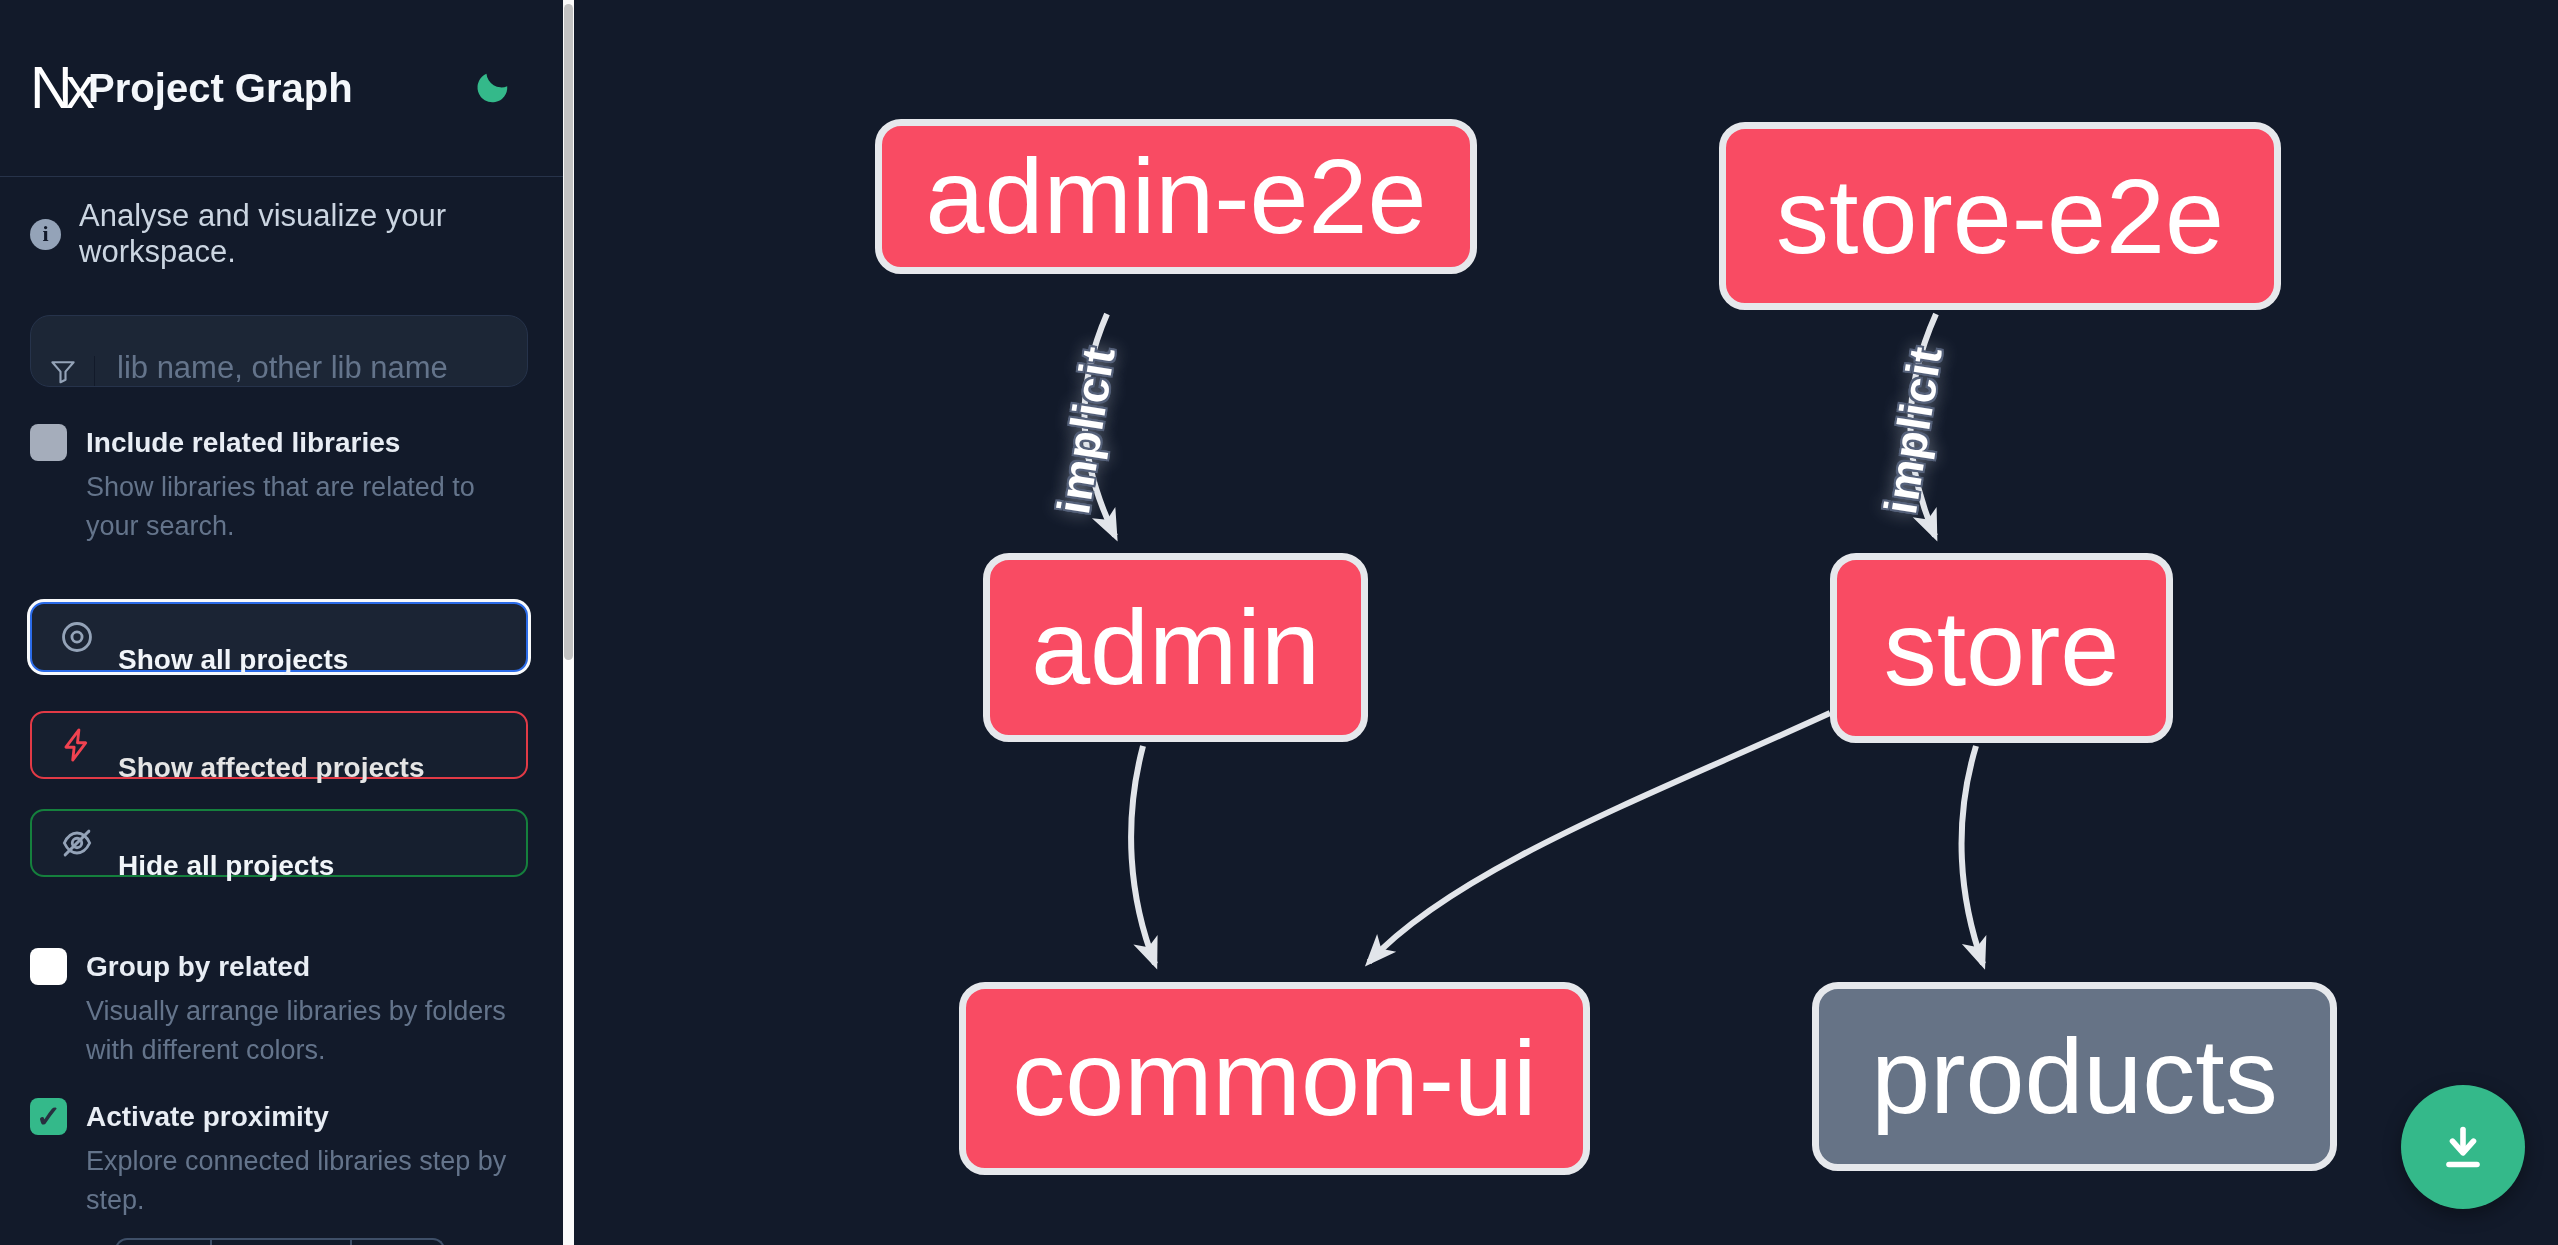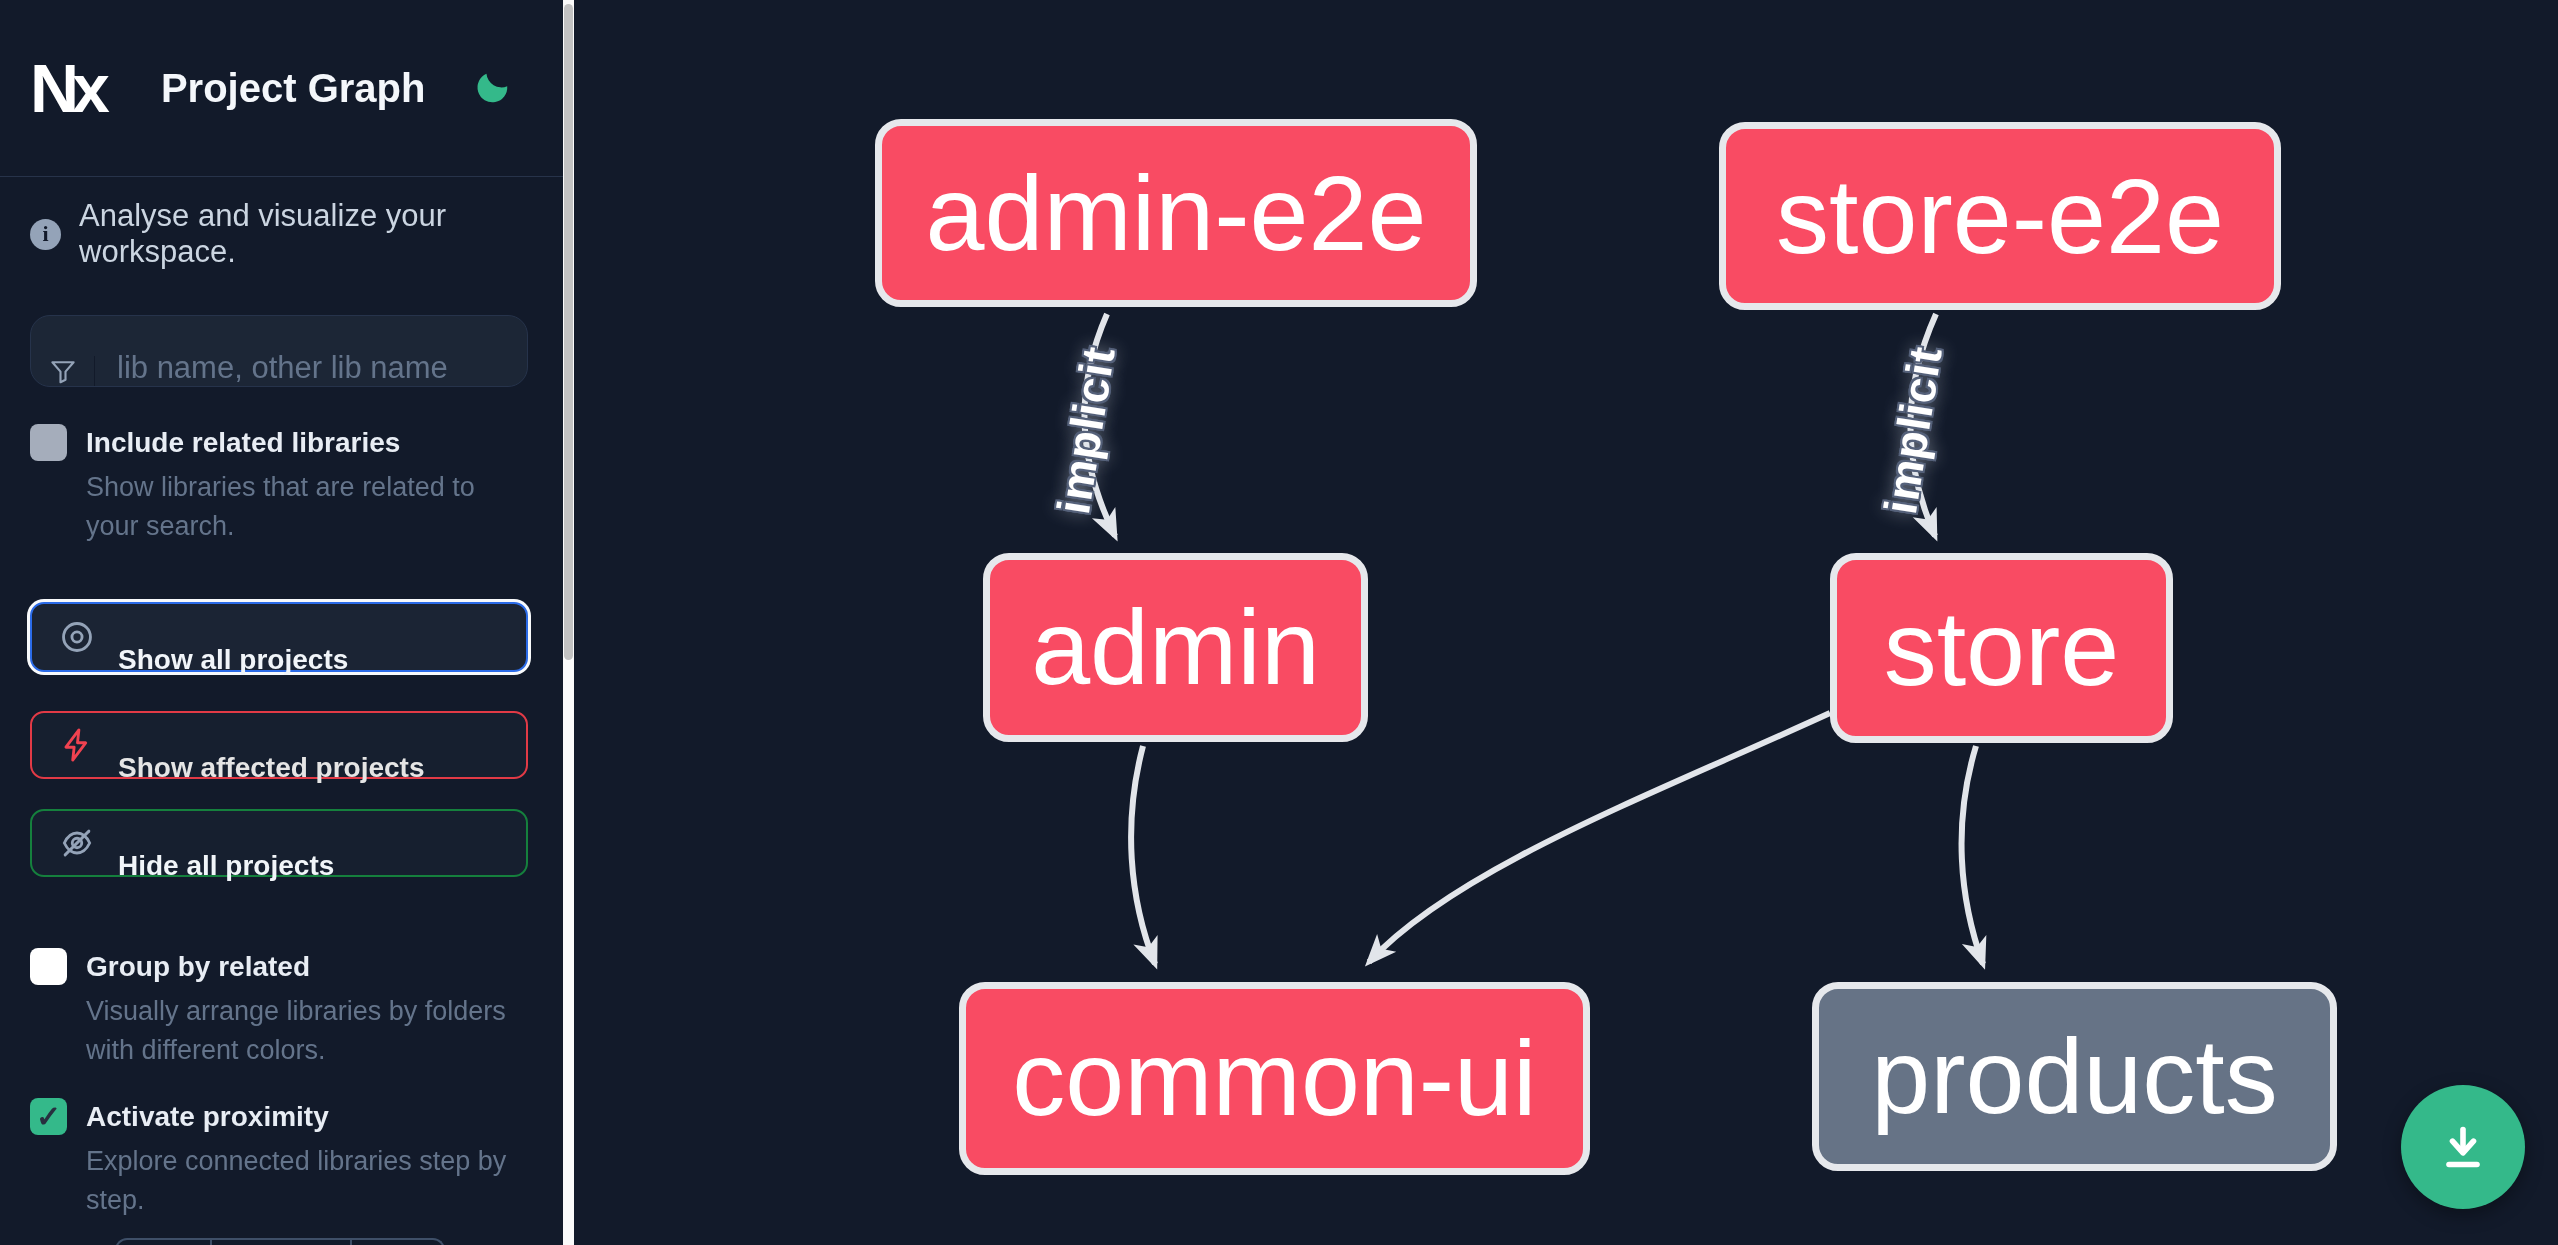--- a/index.html
+++ b/index.html
@@ -5,22 +5,22 @@
   * { margin:0; padding:0; box-sizing:border-box; }
   html,body { width:2558px; height:1245px; overflow:hidden; background:#121a2a;
               font-family:"Liberation Sans", sans-serif; }
   .app { position:relative; width:2558px; height:1245px; background:#121a2a; }
 
   
   .sidebar { position:absolute; left:0; top:0; width:563px; height:1245px;
              background:#121a2a; overflow:hidden; }
   .sidebar-header { position:absolute; left:0; top:0; width:563px; height:176px;
                     display:flex; align-items:center; padding:0 52px 0 30px; }
-  .logo { font-weight:700; font-size:68px; color:#ffffff; letter-spacing:-7px;
-          line-height:1; margin-right:58px; }
+  .logo { font-weight:400; font-size:59px; color:#ffffff; letter-spacing:-7px;
+          line-height:1; }
   .app-title { font-size:40px; font-weight:700; color:#f4f7fb; letter-spacing:0; }
   .moon { margin-left:auto; width:38px; height:38px; transform:rotate(-14deg); }
   .header-divider { position:absolute; left:0; top:176px; width:563px; height:1px;
                     background:#27334a; }
 
   .tagline { position:absolute; left:30px; top:198px; width:510px;
              display:flex; align-items:center; gap:18px; }
   .info-badge { width:31px; height:31px; border-radius:50%; background:#94a3b8;
                 color:#121a2a; font-weight:900; font-size:22px; font-family:"Liberation Serif", serif;
                 display:flex; align-items:center; justify-content:center; flex:none; }
@@ -76,21 +76,21 @@
 
   
   .canvas { position:absolute; left:574px; top:0; width:1984px; height:1245px;
             background:#121a2a; }
   .edges { position:absolute; left:0; top:0; }
   .node { position:absolute; display:flex; align-items:center; justify-content:center;
           border:7px solid #e6e8ec; border-radius:26px; color:#ffffff;
           font-size:106px; font-weight:400; cursor:pointer; white-space:nowrap; }
   .node-pink { background:#f94b63; }
   .node-slate { background:#667386; }
-  .n-admin-e2e { left:301px;  top:119px; width:602px; height:188px; }
+  .n-admin-e2e { left:301px;  top:119px; width:602px; height:155px; }
   .n-store-e2e { left:1145px; top:122px; width:562px; height:188px; }
   .n-admin     { left:409px;  top:553px; width:385px; height:189px; }
   .n-store     { left:1256px; top:553px; width:343px; height:190px; }
   .n-common-ui { left:362px;  top:982px; width:631px; height:193px;margin-left:23px; }
   .n-products  { left:1238px; top:982px; width:525px; height:189px; }
 
   .edge-label { position:absolute; transform:translate(-50%,-50%) rotate(-81deg);
                 font-size:46px; font-weight:700; color:#ffffff; letter-spacing:1px;
                 text-shadow: 2px 0 0 #55617a, -2px 0 0 #55617a, 0 2px 0 #55617a,
                              0 -2px 0 #55617a, 2px 2px 0 #55617a, -2px -2px 0 #55617a,

